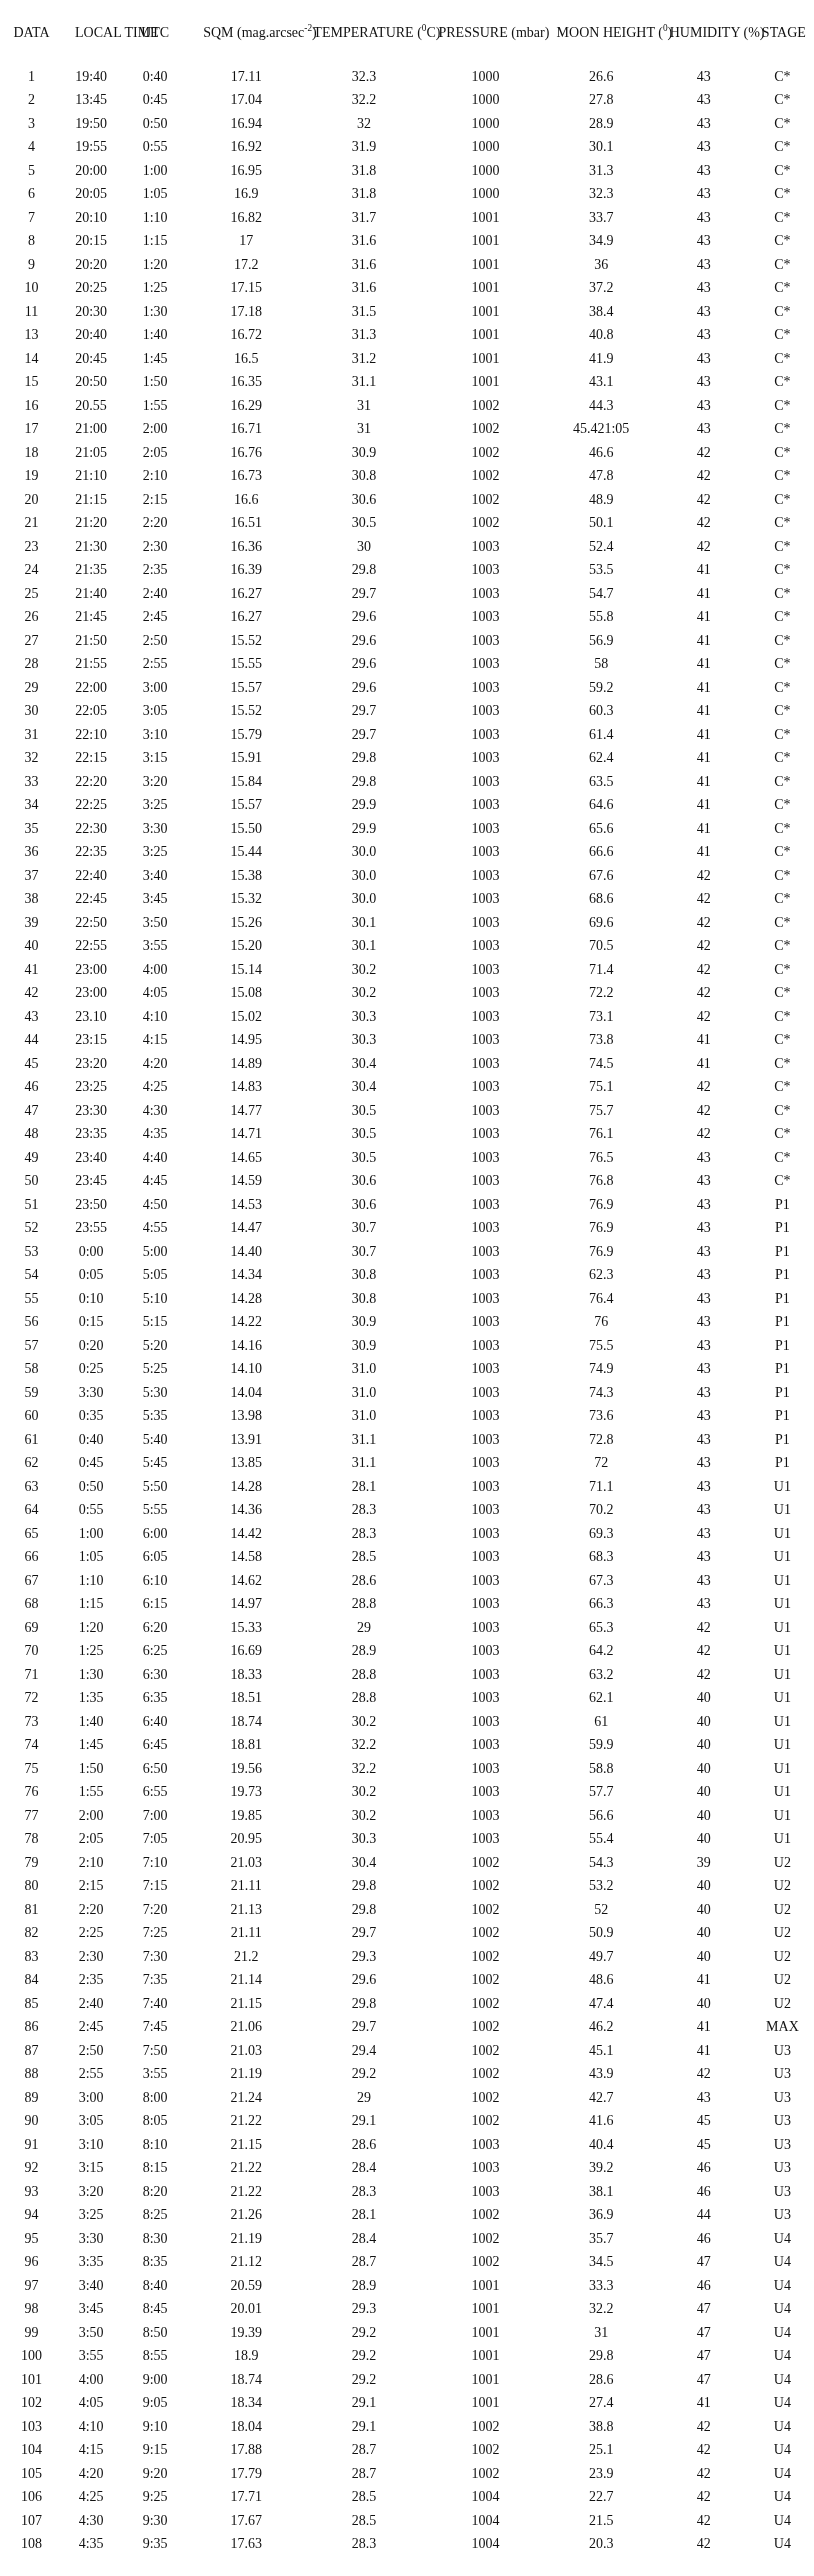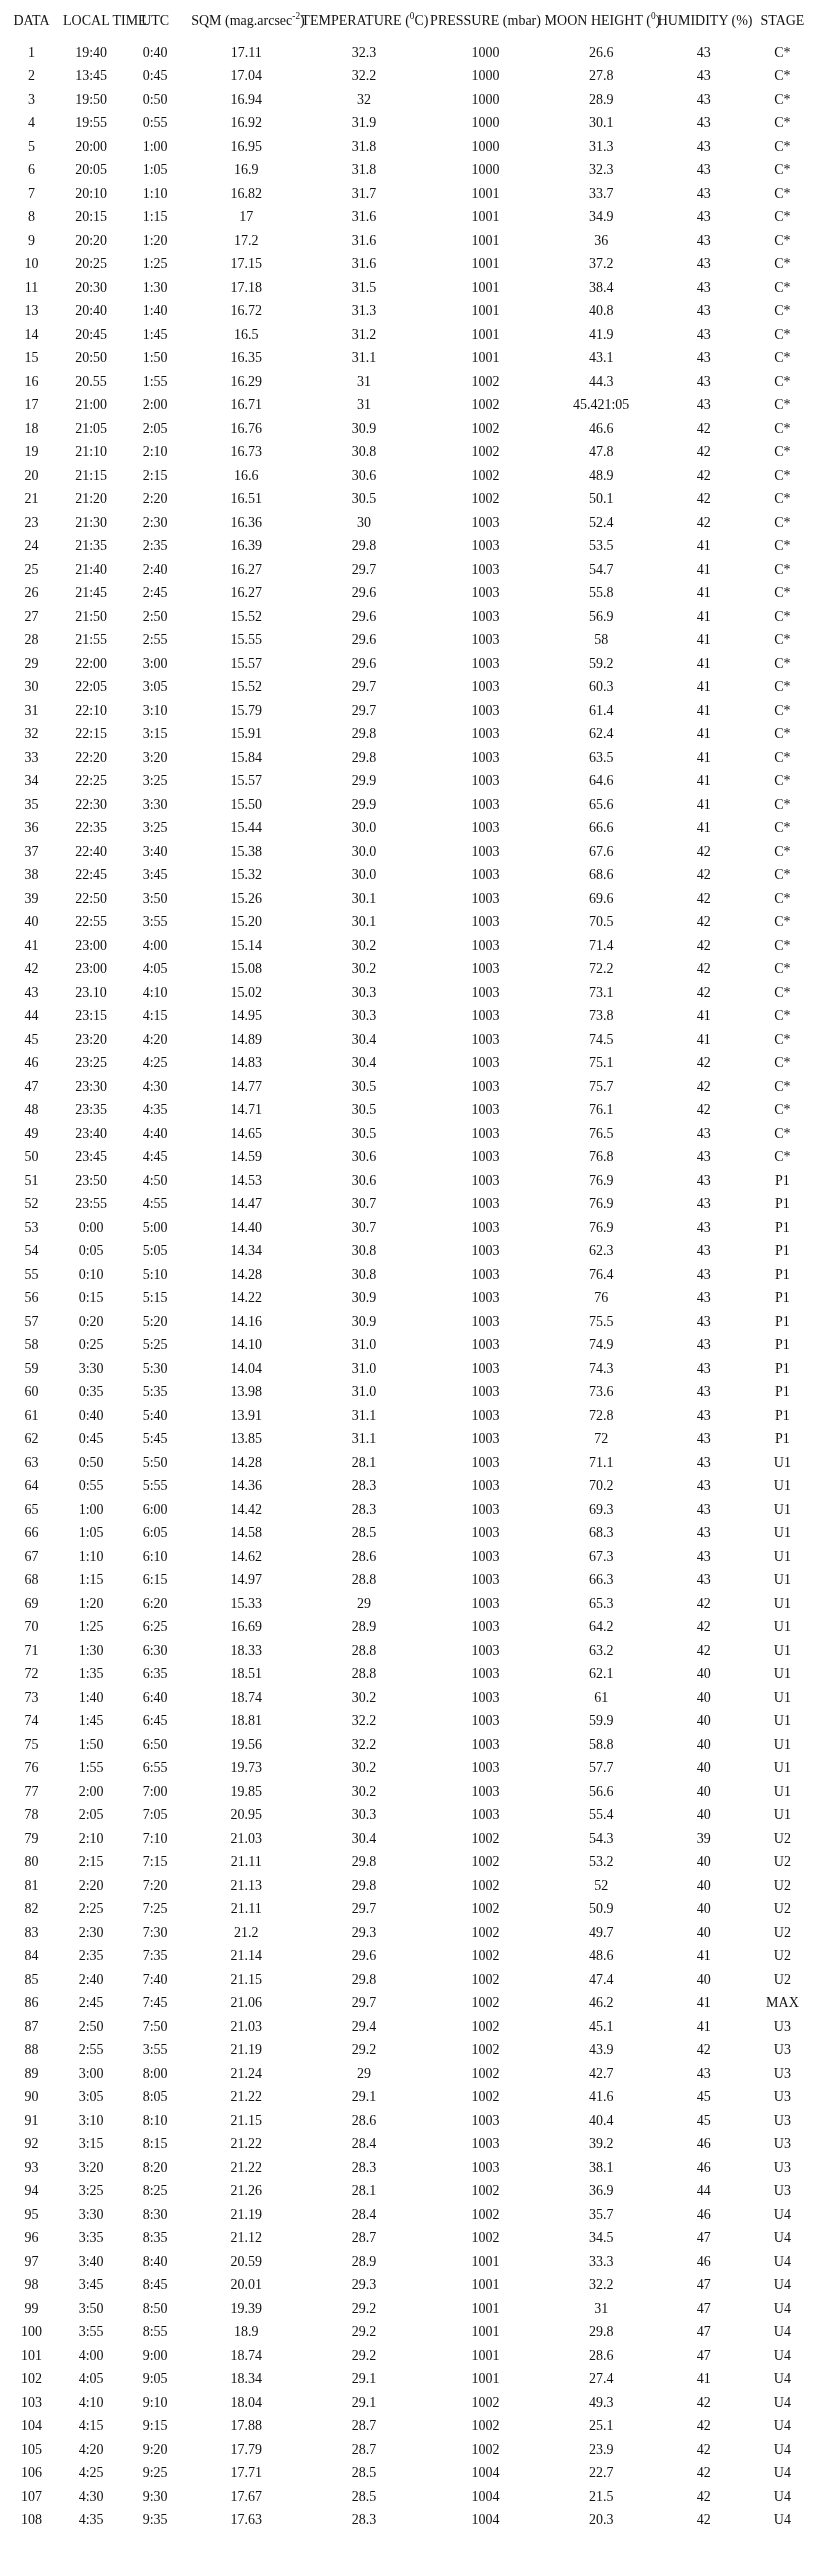--- a/index.html
+++ b/index.html
@@ -12,21 +12,21 @@
     color: #111111;
   }
   table.data-table th {
     font-weight: normal;
     font-size: 14px;
     text-align: center;
     vertical-align: middle;
     height: 41px;
     white-space: nowrap;
     overflow: visible;
-    padding: 0;
+    padding: 12px;
   }
   table.data-table td {
     font-size: 14px;
     text-align: center;
     vertical-align: middle;
     height: 23.5px;
     white-space: nowrap;
     padding: 0;
   }
   table.data-table sup {
@@ -1163,21 +1163,21 @@
         <td>41</td>
         <td>U4</td>
       </tr>
       <tr>
         <td>103</td>
         <td>4:10</td>
         <td>9:10</td>
         <td>18.04</td>
         <td>29.1</td>
         <td>1002</td>
-        <td>49.3</td>
+        <td>38.8</td>
         <td>42</td>
         <td>U4</td>
       </tr>
       <tr>
         <td>104</td>
         <td>4:15</td>
         <td>9:15</td>
         <td>17.88</td>
         <td>28.7</td>
         <td>1002</td>

